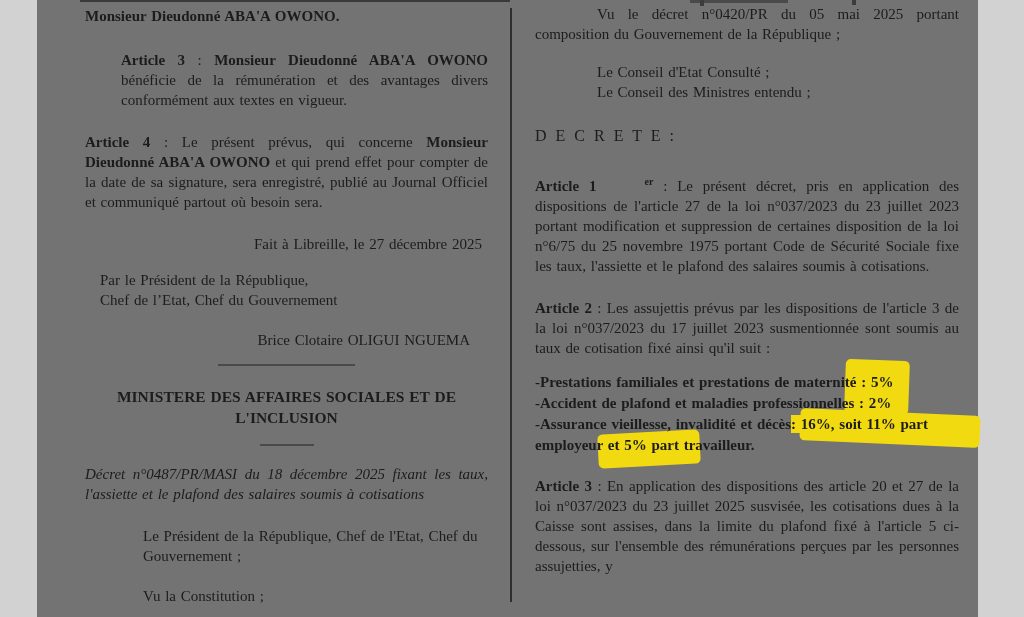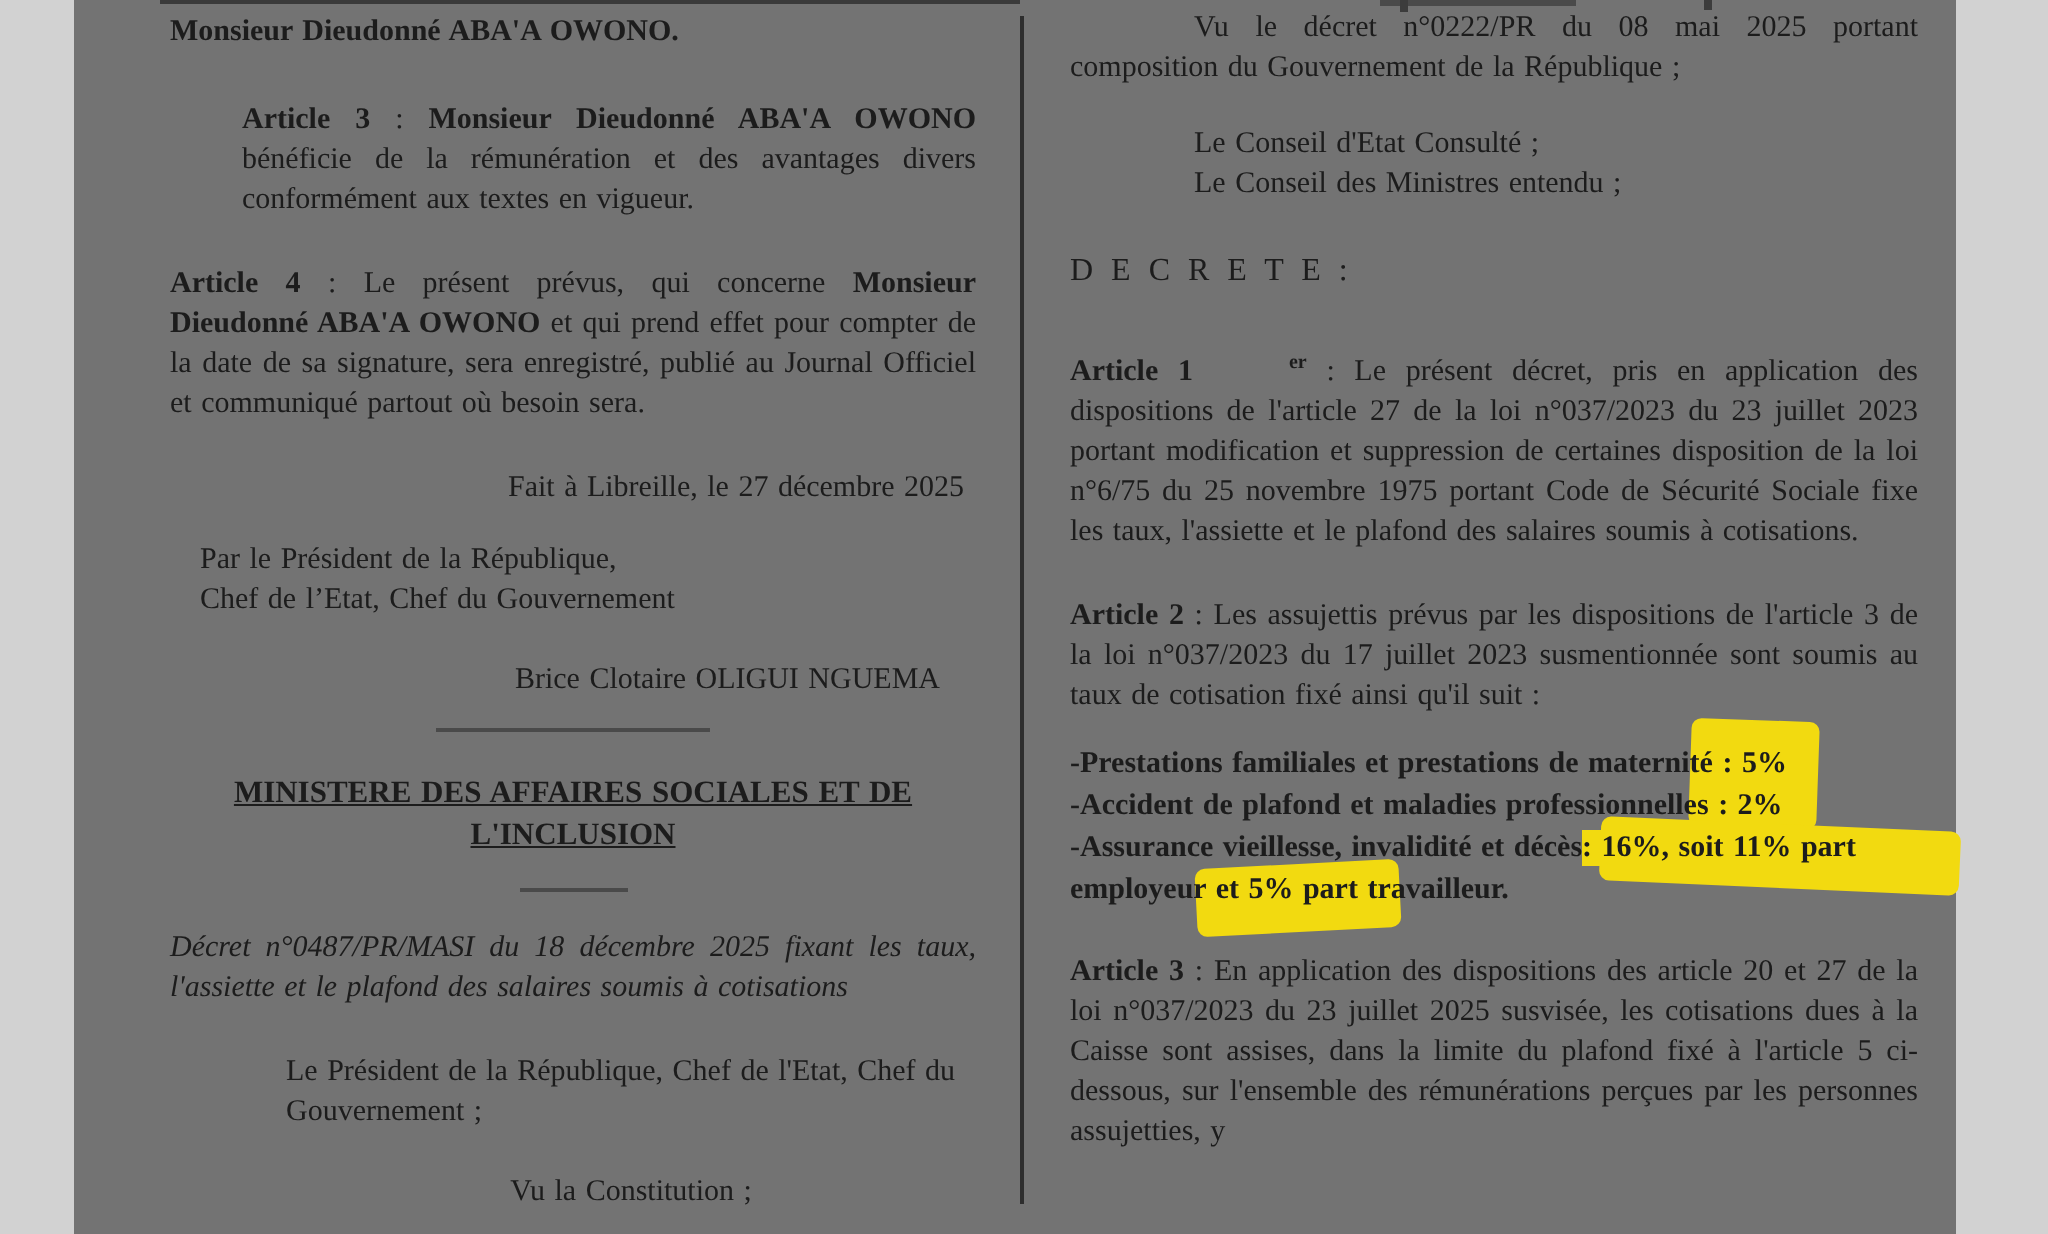--- a/index.html
+++ b/index.html
@@ -29,25 +29,25 @@
   .b { font-weight: bold; }
   sup { font-size: 10px; font-weight: bold; margin-left: 48px; }
 
   .intro-line { font-weight: bold; }
   .p-art3 { margin-top: 24px; margin-left: 36px; }
   .p-art4 { margin-top: 22px; }
   .date-line { margin-top: 22px; text-align: right; padding-right: 6px; }
   .par-block { margin-top: 16px; padding-left: 15px; text-align: left; }
   .signatory { margin-top: 20px; text-align: right; padding-right: 18px; }
   .sig-rule { margin-top: 14px; margin-left: 133px; width: 137px; height: 2px; background: #4a4a4a; }
-  .ministry { margin-top: 20px; text-align: center; font-weight: bold; font-size: 15.5px; line-height: 21px; text-decoration: underline; }
+  .ministry { margin-top: 20px; text-align: center; font-weight: bold; font-size: 15.5px; line-height: 21px; }
   .mini-rule { margin-top: 16px; margin-left: auto; margin-right: auto; width: 54px; height: 2px; background: #4a4a4a; }
   .decree-ref { margin-top: 18px; font-style: italic; }
   .president-block { margin-top: 22px; padding-left: 58px; text-align: left; }
-  .vu-constitution { margin-top: 20px; padding-left: 58px; text-align: center; }
+  .vu-constitution { margin-top: 20px; padding-left: 58px; text-align: left; }
 
   .vu-decret { text-indent: 62px; }
   .conseil-block { margin-top: 18px; padding-left: 62px; text-align: left; }
   .decrete-heading { margin-top: 24px; text-align: left; font-size: 16px; letter-spacing: 2px; }
   .p-r-art1 { margin-top: 26px; }
   .p-r-art2 { margin-top: 22px; }
   .p-r-art3 { margin-top: 20px; }
 
   .rates { position: relative; margin-top: 14px; text-align: left; }
   .rate-line { position: relative; z-index: 1; line-height: 21px; white-space: nowrap; font-weight: bold; }
@@ -98,21 +98,21 @@
 
     <p class="decree-ref">Décret n°0487/PR/MASI du 18 décembre 2025 fixant les taux, l'assiette et le plafond des salaires soumis à cotisations</p>
 
     <div class="president-block">Le Président de la République, Chef de l'Etat, Chef du Gouvernement ;</div>
 
     <div class="vu-constitution">Vu la Constitution ;</div>
   </div>
 
   <div class="col col-right">
 
-    <p class="vu-decret">Vu le décret n°0222/PR du 08 mai 2025 portant composition du Gouvernement de la République ;</p>
+    <p class="vu-decret">Vu le décret n°0420/PR du 05 mai 2025 portant composition du Gouvernement de la République ;</p>
 
     <div class="conseil-block">
       <div>Le Conseil d'Etat Consulté ;</div>
       <div>Le Conseil des Ministres entendu ;</div>
     </div>
 
     <div class="decrete-heading">D E C R E T E :</div>
 
     <p class="p-r-art1"><span class="b">Article 1</span><sup>er</sup><span> : Le présent décret, pris en application des dispositions de l'article 27 de la loi n°037/2023 du 23 juillet 2023 portant modification et suppression de certaines disposition de la loi n°6/75 du 25 novembre 1975 portant Code de Sécurité Sociale fixe les taux, l'assiette et le plafond des salaires soumis à cotisations.</span></p>
 

